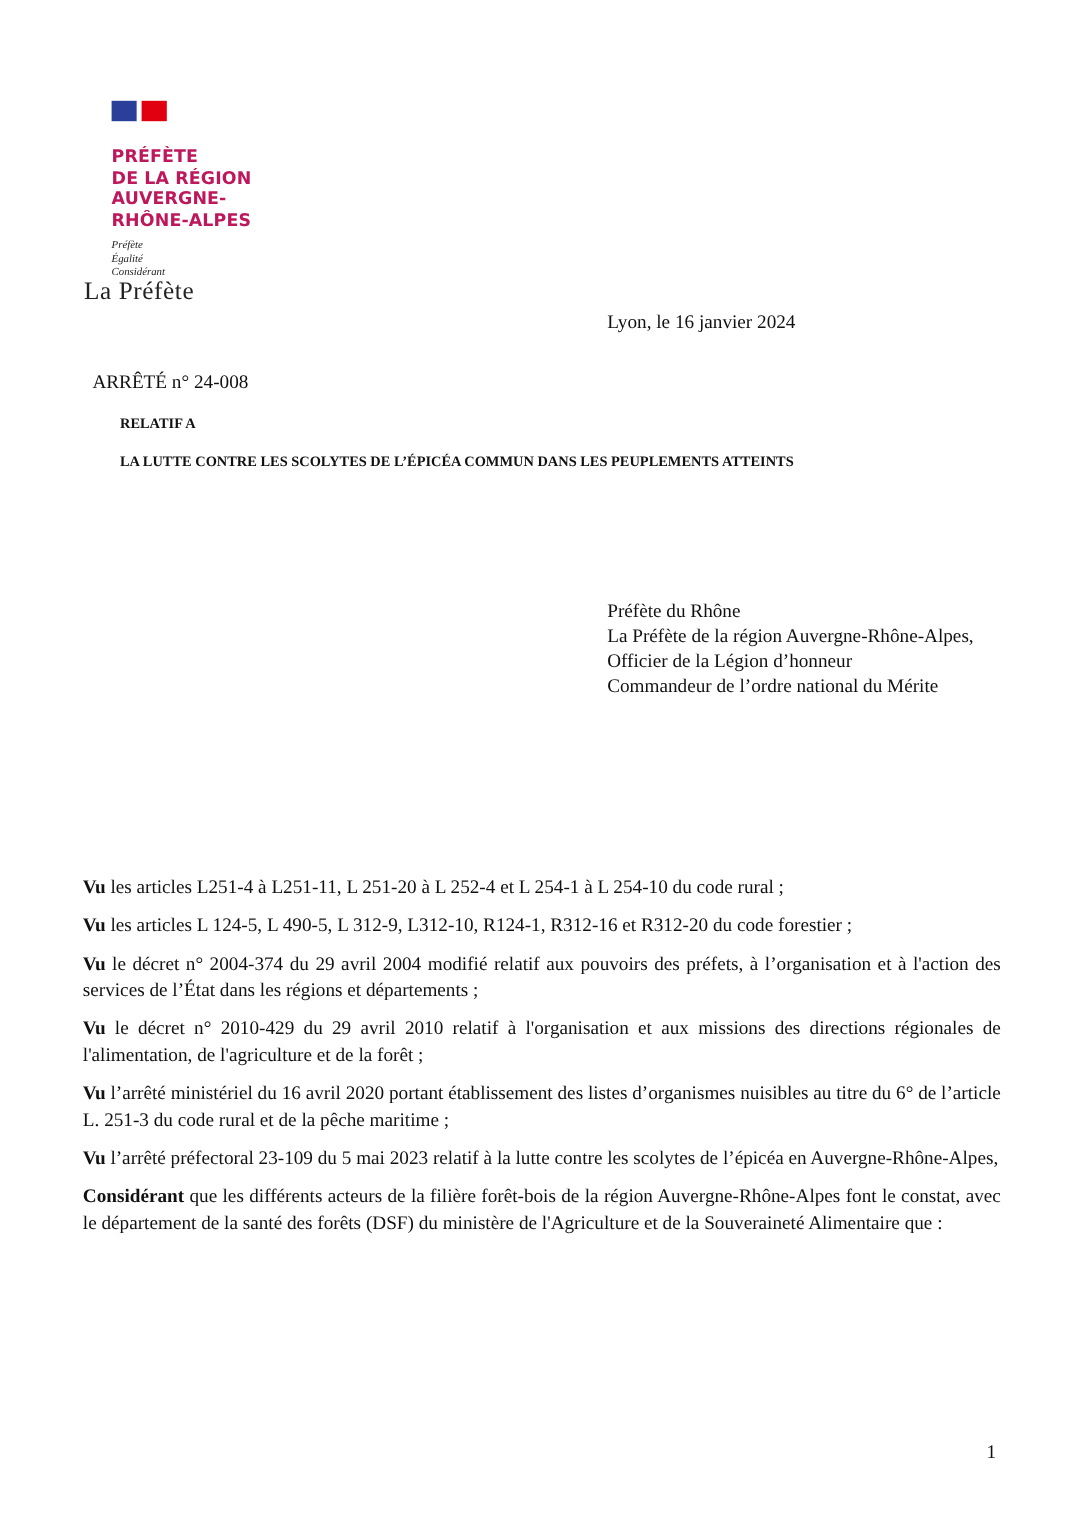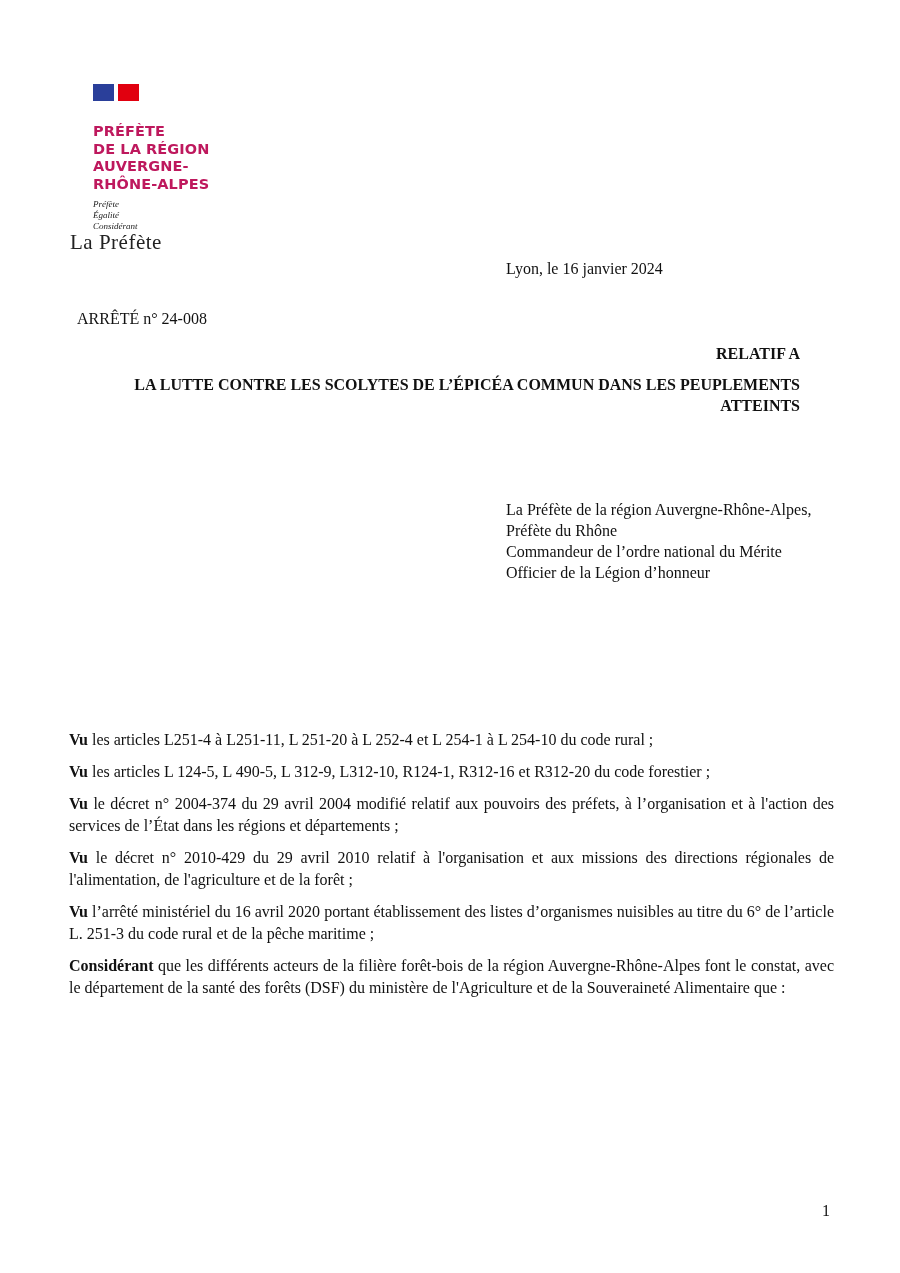--- a/index.html
+++ b/index.html
@@ -11,21 +11,21 @@
   .flag .w { width:4px; background:#fff; }
   .flag .r { width:21px; background:#e1000f; }
   .marianne-name { margin-top:22px; font-family:"DejaVu Sans", sans-serif; font-weight:bold;
          font-size:14.5px; line-height:17.5px; letter-spacing:0.1px; color:#be185d; }
   .devise { margin-top:6px; font-family:"Liberation Serif", serif; font-style:italic;
          font-size:9px; line-height:11px; color:#222; }
   .signature-title { position:absolute; left:70px; top:230px; font-family:"Liberation Serif", serif;
          font-size:21px; color:#222; letter-spacing:0.5px; }
   .date { position:absolute; left:506px; top:260px; font-size:16px; }
   .arrete-num { position:absolute; left:77px; top:310px; font-size:16px; }
-  .title { position:absolute; left:100px; width:700px; text-align:right; font-weight:bold; font-size:16px; line-height:21px; }
+  .title { position:absolute; left:100px; width:700px; text-align:left; font-weight:bold; font-size:12px; line-height:21px; }
   .t1 { top:343px; }
   .t2 { top:374px; }
   .authority { position:absolute; left:506px; top:499px; font-size:16px; line-height:21px; width:340px; }
   .body { position:absolute; left:69px; top:729px; width:765px; font-size:16px; line-height:22px; text-align:justify; }
   .body p { margin:0 0 10px 0; }
   .page-num { position:absolute; left:822px; top:1202px; font-size:16px; }
   b { font-weight:bold; }
 </style>
 </head>
 <body>
@@ -52,28 +52,29 @@
 <div class="signature-title">La Préfète</div>
 
 <div class="date">Lyon, le 16 janvier 2024</div>
 
 <div class="arrete-num">ARRÊTÉ n° 24-008</div>
 
 <div class="title t1">RELATIF A</div>
 <div class="title t2">LA LUTTE CONTRE LES SCOLYTES DE L’ÉPICÉA COMMUN DANS LES PEUPLEMENTS ATTEINTS</div>
 
 <div class="authority">
+  <div>Préfète du Rhône</div>
   <div>La Préfète de la région Auvergne-Rhône-Alpes,</div>
-  <div>Préfète du Rhône</div>
+  <div>Officier de la Légion d’honneur</div>
   <div>Commandeur de l’ordre national du Mérite</div>
-  <div>Officier de la Légion d’honneur</div>
 </div>
 
 <div class="body">
   <p><b>Vu</b><span> les articles L251-4 à L251-11, L 251-20 à L 252-4 et L 254-1 à L 254-10 du code rural ;</span></p>
   <p><b>Vu</b><span> les articles L 124-5, L 490-5, L 312-9, L312-10, R124-1, R312-16 et R312-20 du code forestier ;</span></p>
   <p><b>Vu</b><span> le décret n° 2004-374 du 29 avril 2004 modifié relatif aux pouvoirs des préfets, à l’organisation et à l'action des services de l’État dans les régions et départements ;</span></p>
   <p><b>Vu</b><span> le décret n° 2010-429 du 29 avril 2010 relatif à l'organisation et aux missions des directions régionales de l'alimentation, de l'agriculture et de la forêt ;</span></p>
   <p><b>Vu</b><span> l’arrêté ministériel du 16 avril 2020 portant établissement des listes d’organismes nuisibles au titre du 6° de l’article L. 251-3 du code rural et de la pêche maritime ;</span></p>
+  <p><b>Vu</b><span> l’arrêté préfectoral 23-109 du 5 mai 2023 relatif à la lutte contre les scolytes de l’épicéa en Auvergne-Rhône-Alpes,</span></p>
   <p><b>Considérant</b><span> que les différents acteurs de la filière forêt-bois de la région Auvergne-Rhône-Alpes font le constat, avec le département de la santé des forêts (DSF) du ministère de l'Agriculture et de la Souveraineté Alimentaire que :</span></p>
 </div>
 
 <div class="page-num">1</div>
 
 </body></html>

